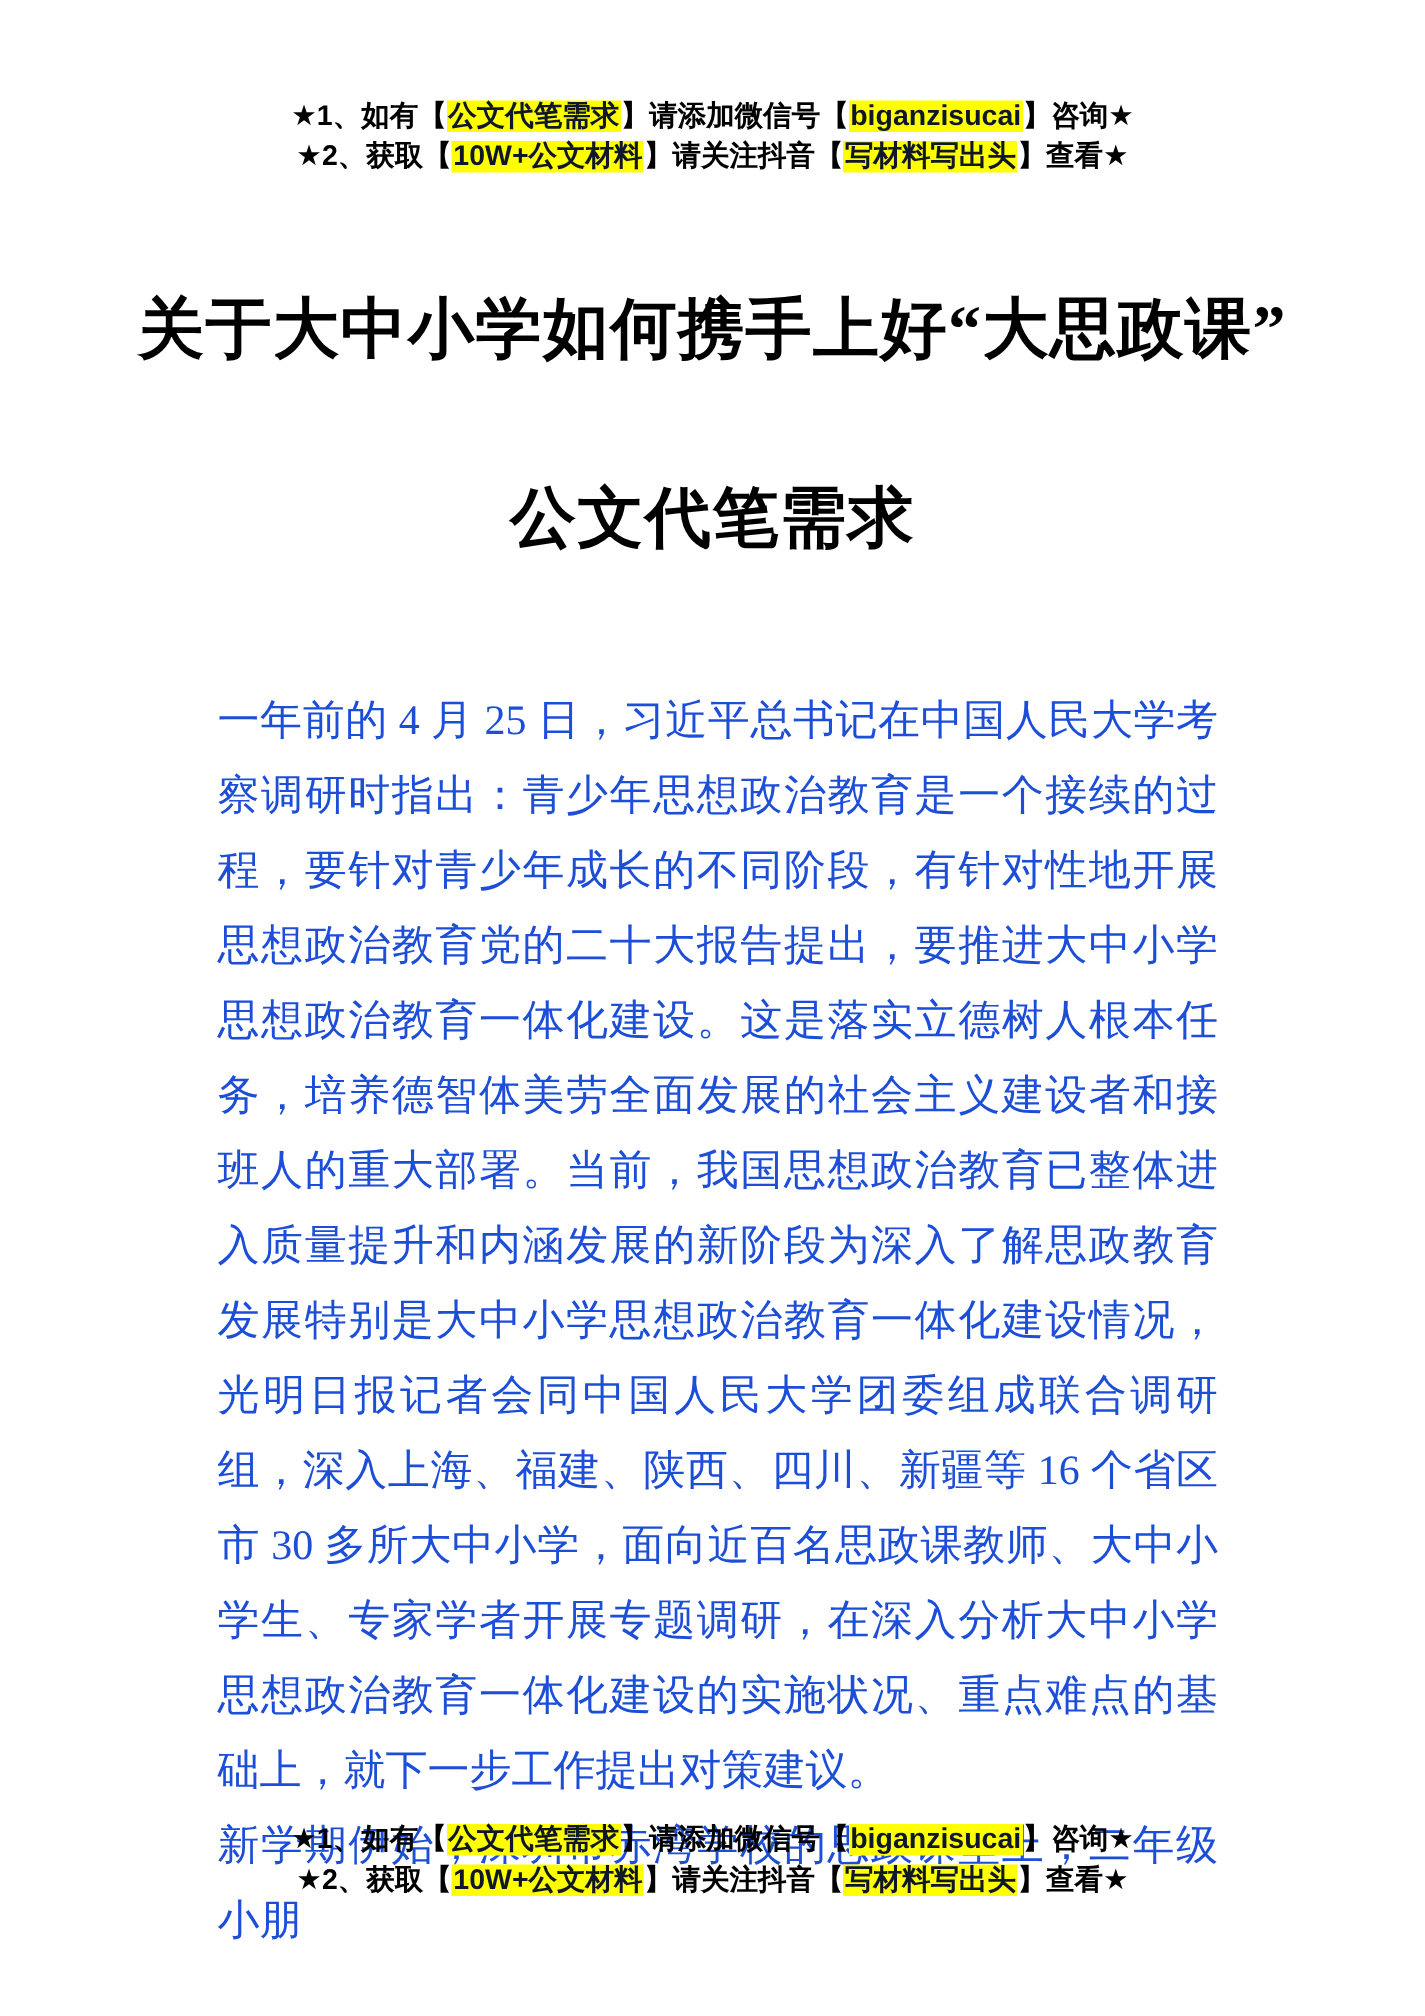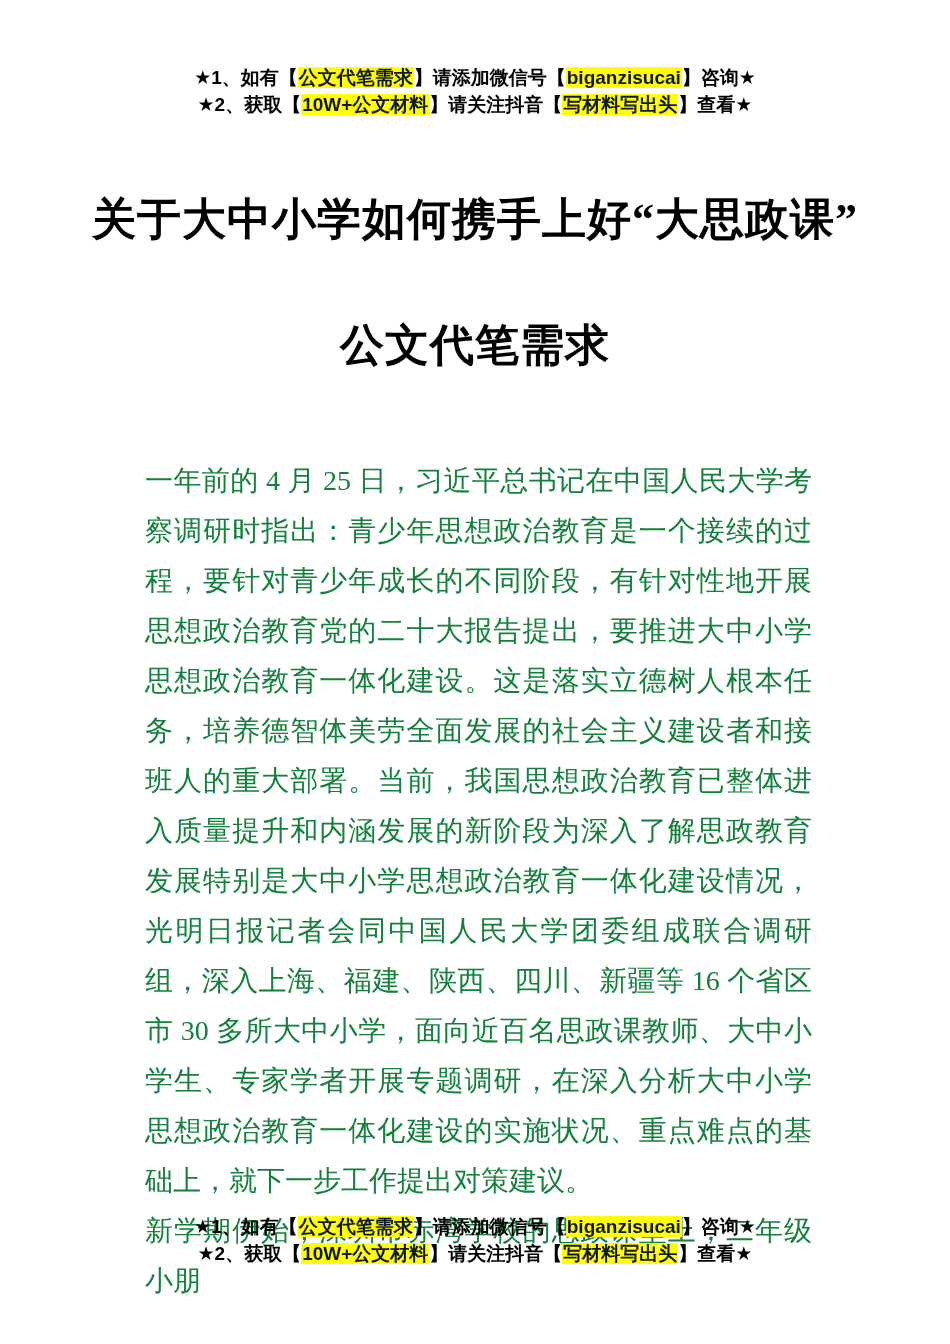--- a/index.html
+++ b/index.html
@@ -57,21 +57,21 @@
   .doc-title .t2 { position: absolute; top: 322px; left: 0; right: 0; }
   
   .doc-body {
     position: absolute;
     top: 456px;
     left: 145px;
     width: 667px;
     font-size: 28px;
     line-height: 50px;
     text-align: justify;
-    color: #15803d;
+    color: #1d4ed8;
     font-family: "Liberation Serif", "DejaVu Serif", serif;
   }
   .doc-body p {
     margin: 0;
     padding: 0;
   }
 </style>
 </head>
 <body>
 

